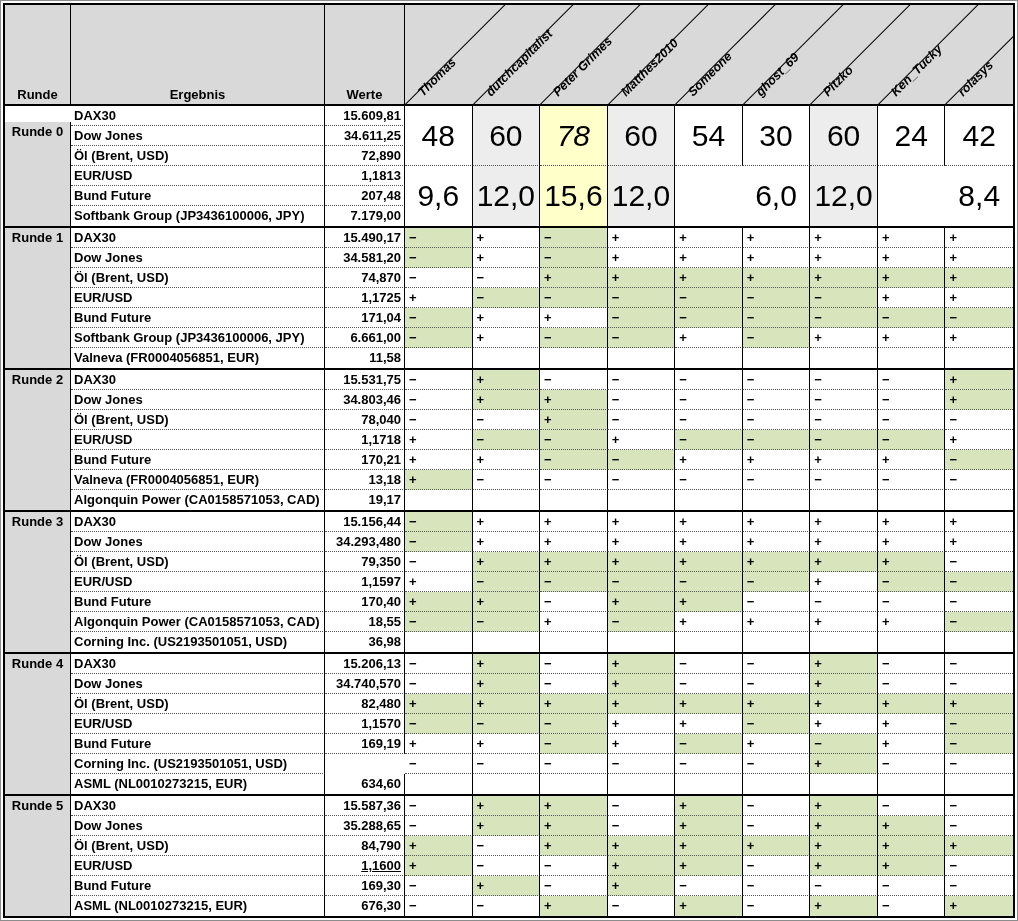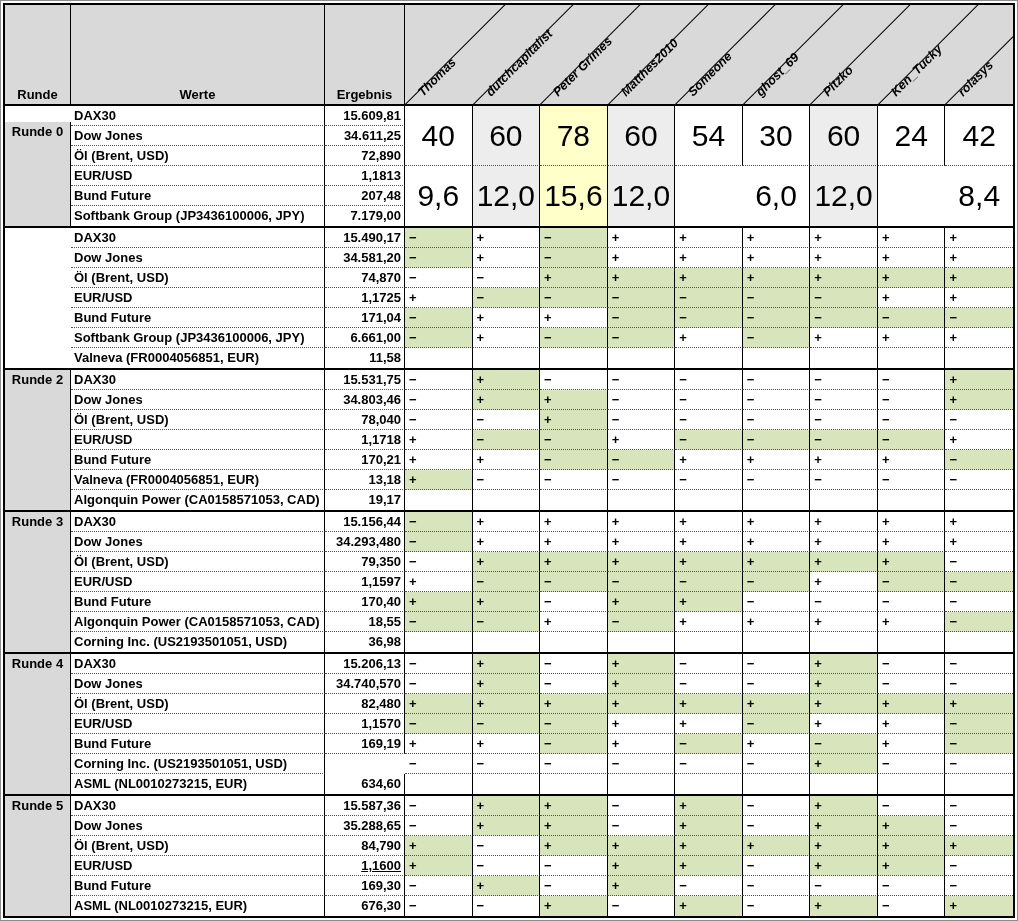--- a/index.html
+++ b/index.html
@@ -25,22 +25,22 @@
   .hl-yellow{background:#ffffc9;}
   .big{display:flex;align-items:center;justify-content:center;font-size:30px;font-weight:400;}
 </style>
 </head>
 <body>
 
 <div class="page">
   <div class="table">
     <div class="header-row">
       <div class="h-cell">Runde</div>
+      <div class="h-cell">Ergebnis</div>
       <div class="h-cell">Werte</div>
-      <div class="h-cell">Ergebnis</div>
       <div class="h-players" id="hplayers">
           <div class="diag" style="left: 0%;"></div>
           <div class="diag" style="left: 11.1111%;"></div>
           <div class="diag" style="left: 22.2222%;"></div>
           <div class="diag" style="left: 33.3333%;"></div>
           <div class="diag" style="left: 44.4444%;"></div>
           <div class="diag" style="left: 55.5556%;"></div>
           <div class="diag" style="left: 66.6667%;"></div>
           <div class="diag" style="left: 77.7778%;"></div>
           <div class="diag" style="left: 88.8889%;"></div>
@@ -63,38 +63,39 @@
           <div class="c wname dotted" style="grid-area: 2 / 2;">Dow Jones</div>
           <div class="c wval dotted" style="grid-area: 2 / 3;">34.611,25</div>
           <div class="c wname dotted" style="grid-area: 3 / 2;">Öl (Brent, USD)</div>
           <div class="c wval dotted" style="grid-area: 3 / 3;">72,890</div>
           <div class="c wname dotted" style="grid-area: 4 / 2;">EUR/USD</div>
           <div class="c wval dotted" style="grid-area: 4 / 3;">1,1813</div>
           <div class="c wname dotted" style="grid-area: 5 / 2;">Bund Future</div>
           <div class="c wval dotted" style="grid-area: 5 / 3;">207,48</div>
           <div class="c wname" style="grid-area: 6 / 2;">Softbank Group (JP3436100006, JPY)</div>
           <div class="c wval" style="grid-area: 6 / 3;">7.179,00</div>
-          <div class="c big dotted" style="grid-area: 1 / 4 / span 3;">40</div>
+          <div class="c big dotted" style="grid-area: 1 / 4 / span 3;">48</div>
           <div class="c big" style="grid-area: 4 / 4 / span 3;">9,6</div>
           <div class="c big dotted hl-gray" style="grid-area: 1 / 5 / span 3;">60</div>
           <div class="c big hl-gray" style="grid-area: 4 / 5 / span 3;">12,0</div>
-          <div class="c big dotted hl-yellow" style="grid-area: 1 / 6 / span 3;">78</div>
+          <div class="c big dotted hl-yellow" style="grid-area: 1 / 6 / span 3; font-style: italic;">78</div>
           <div class="c big hl-yellow" style="grid-area: 4 / 6 / span 3;">15,6</div>
           <div class="c big dotted hl-gray" style="grid-area: 1 / 7 / span 3;">60</div>
           <div class="c big hl-gray" style="grid-area: 4 / 7 / span 3;">12,0</div>
           <div class="c big dotted" style="grid-area: 1 / 8 / span 3;">54</div>
           <div class="c big dotted" style="grid-area: 1 / 9 / span 3;">30</div>
           <div class="c big" style="grid-area: 4 / 9 / span 3;">6,0</div>
           <div class="c big dotted hl-gray" style="grid-area: 1 / 10 / span 3;">60</div>
           <div class="c big hl-gray" style="grid-area: 4 / 10 / span 3;">12,0</div>
           <div class="c big dotted" style="grid-area: 1 / 11 / span 3;">24</div>
           <div class="c big dotted lastcol" style="grid-area: 1 / 12 / span 3;">42</div>
           <div class="c big lastcol" style="grid-area: 4 / 12 / span 3;">8,4</div>
         </div>
         <div class="block">
+          <div class="c rlabel" style="grid-row: 1 / span 7;">Runde 1</div>
           <div class="c wname dotted" style="grid-area: 1 / 2;">DAX30</div>
           <div class="c wval dotted" style="grid-area: 1 / 3;">15.490,17</div>
           <div class="c sign dotted green" style="grid-area: 1 / 4;">−</div>
           <div class="c sign dotted" style="grid-area: 1 / 5;">+</div>
           <div class="c sign dotted green" style="grid-area: 1 / 6;">−</div>
           <div class="c sign dotted" style="grid-area: 1 / 7;">+</div>
           <div class="c sign dotted" style="grid-area: 1 / 8;">+</div>
           <div class="c sign dotted" style="grid-area: 1 / 9;">+</div>
           <div class="c sign dotted" style="grid-area: 1 / 10;">+</div>
           <div class="c sign dotted" style="grid-area: 1 / 11;">+</div>

